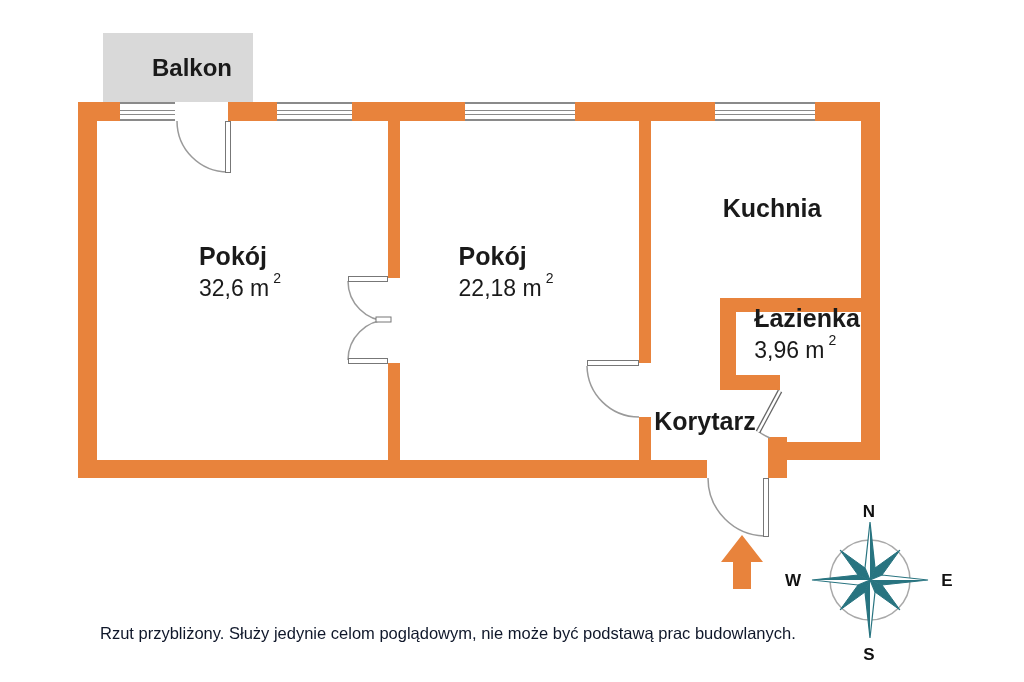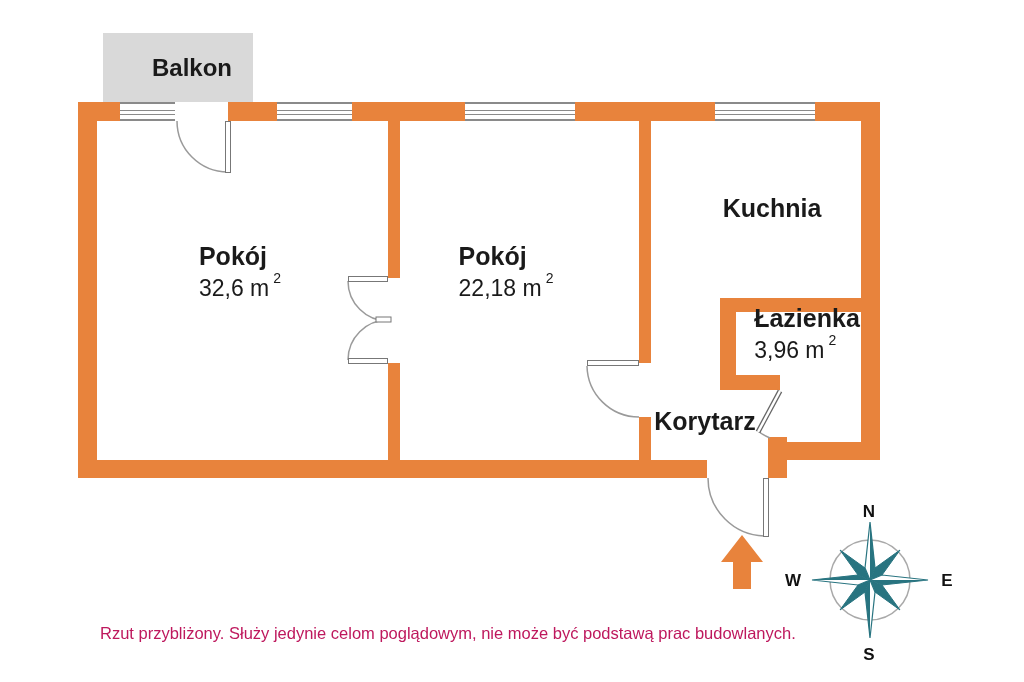--- a/index.html
+++ b/index.html
@@ -31,21 +31,21 @@
   .leaf{position:absolute;background:#fff;border:1px solid #777;box-sizing:border-box;}
   .room-label{
     position:absolute;transform:translate(-50%,-50%);
     color:#1a1a1a;white-space:nowrap;line-height:1.32;
   }
   .room-label .r-name{font-weight:bold;font-size:25px;}
   .room-label .r-area{font-size:23px;}
   .room-label sup{font-size:14px;position:relative;top:-4px;margin-left:4px;}
   .overlay{position:absolute;left:0;top:0;width:1024px;height:682px;}
   .disclaimer{
-    position:absolute;left:100px;top:624px;font-size:16.5px;color:#be185d;
+    position:absolute;left:100px;top:624px;font-size:16.5px;color:#0f172a;
   }
   .compass-label{font-weight:bold;font-size:17px;fill:#111;}
 </style>
 </head>
 <body>
 
 <div class="stage">
 
   <div class="balcony">
     <span class="b-label">Balkon</span>

